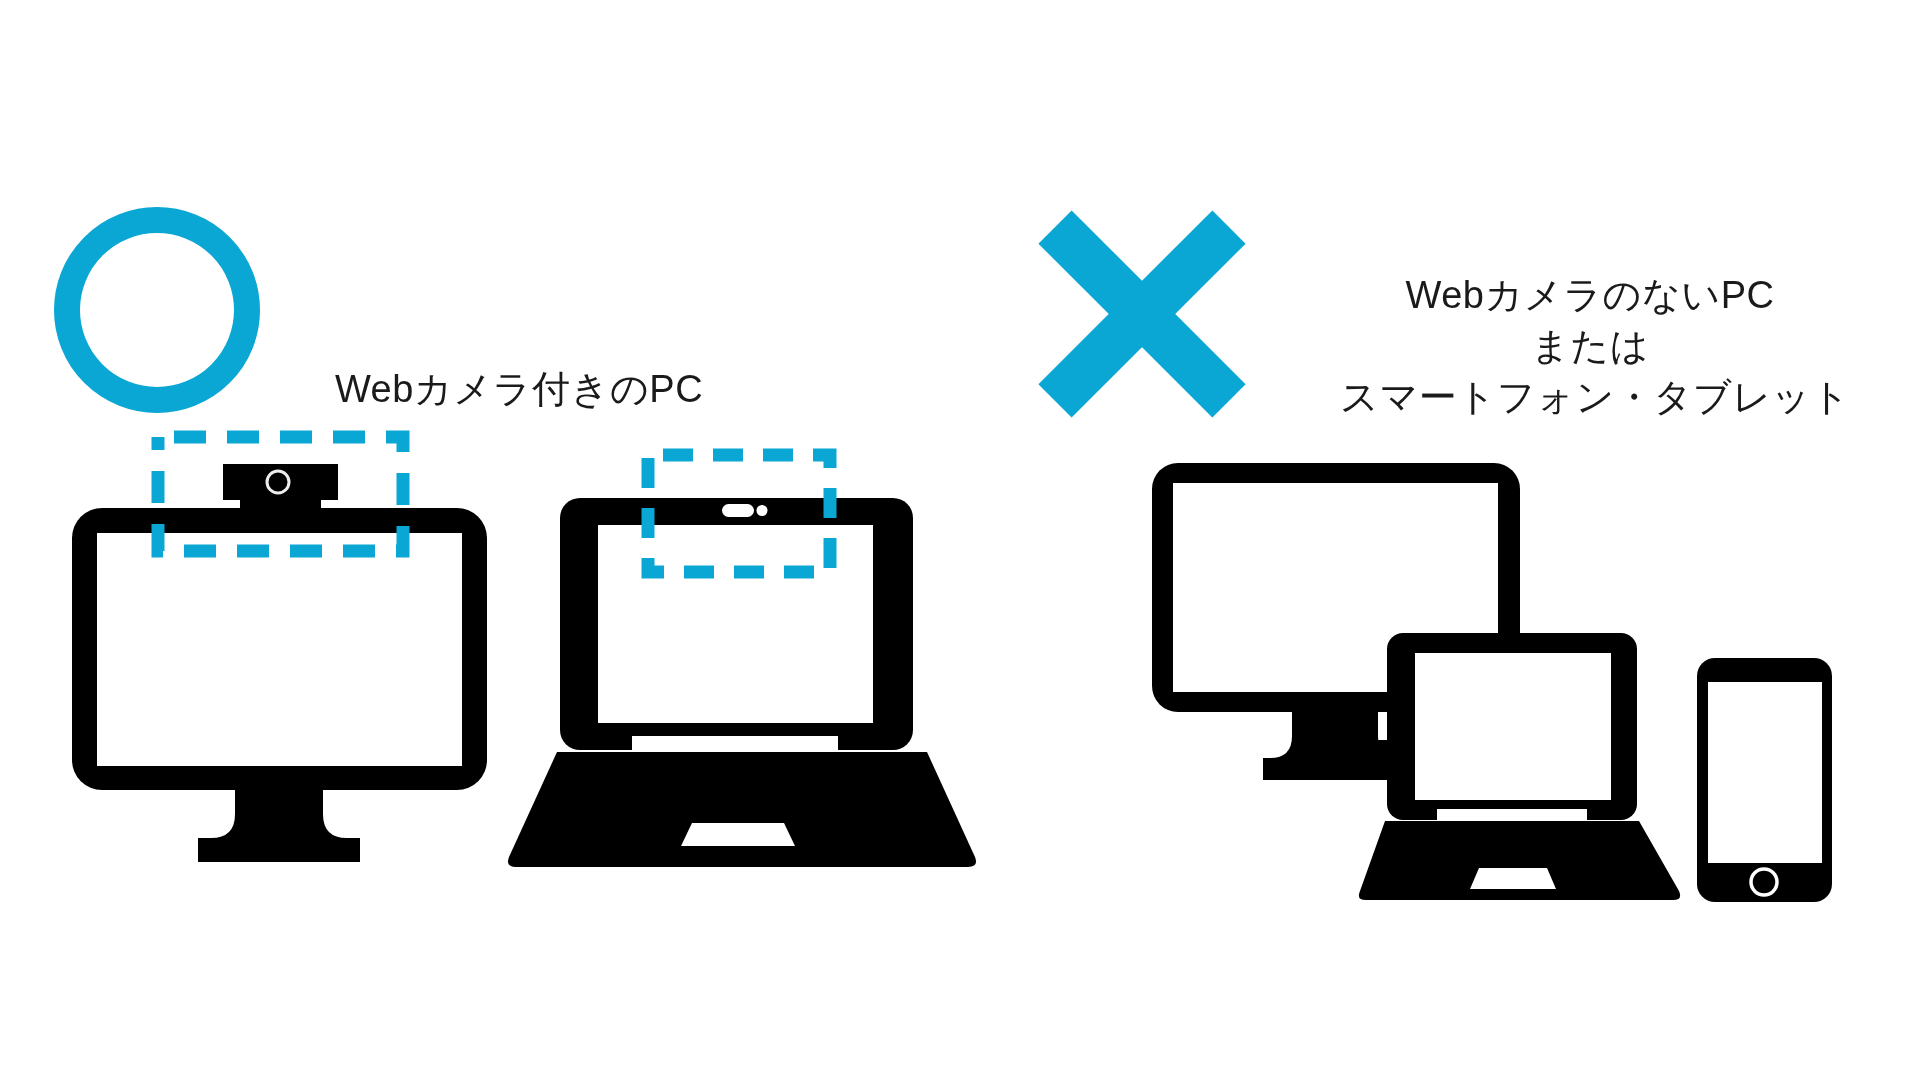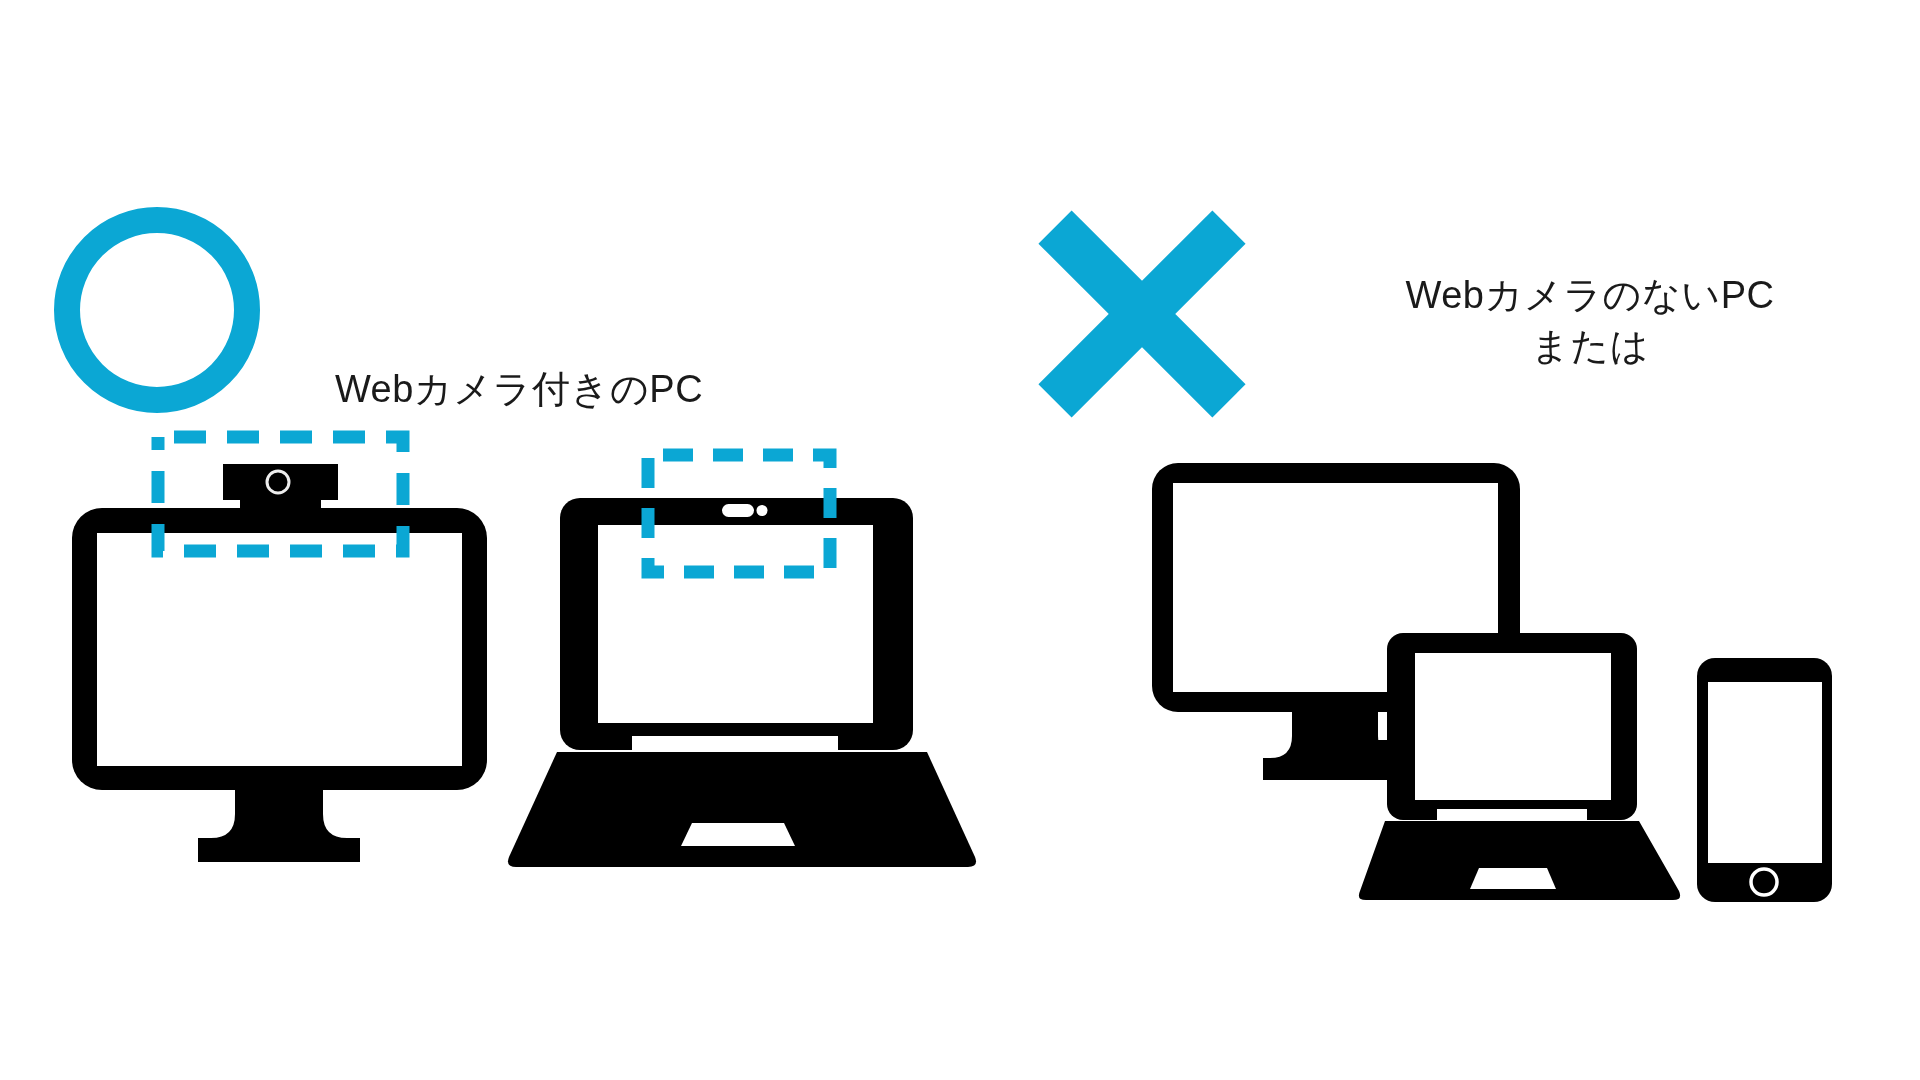--- a/index.html
+++ b/index.html
@@ -87,15 +87,16 @@
       <rect class="white-fill" x="1708" y="682" width="114" height="181"></rect>
       <circle class="home-stroke" cx="1764" cy="882" r="13" stroke-width="3.5"></circle>
     </g>
   </svg>
 
   <div class="label label-ok">Webカメラ付きのPC</div>
 
   <div class="label label-ng">
     <div>WebカメラのないPC</div>
     <div>または</div>
+    <div>スマートフォン・タブレット</div>
   </div>
 
 </div>
 
 </body></html>

